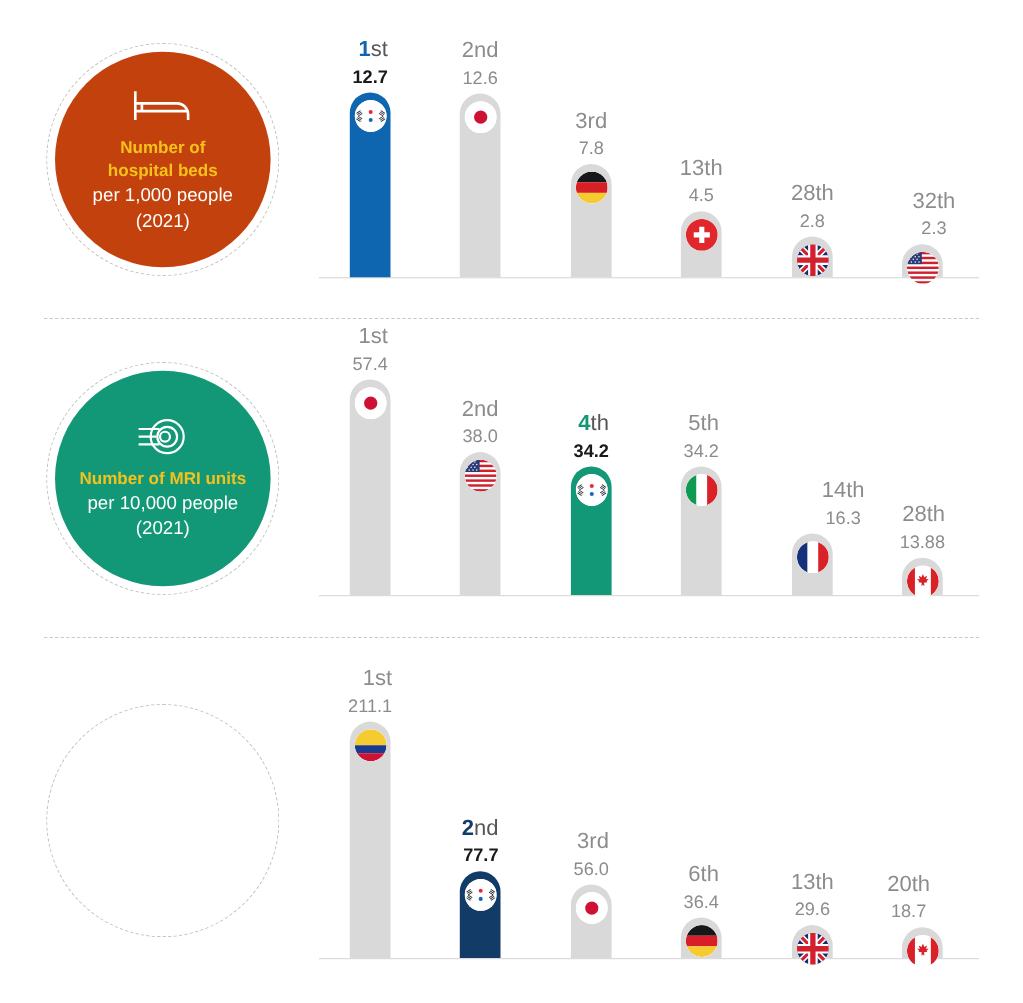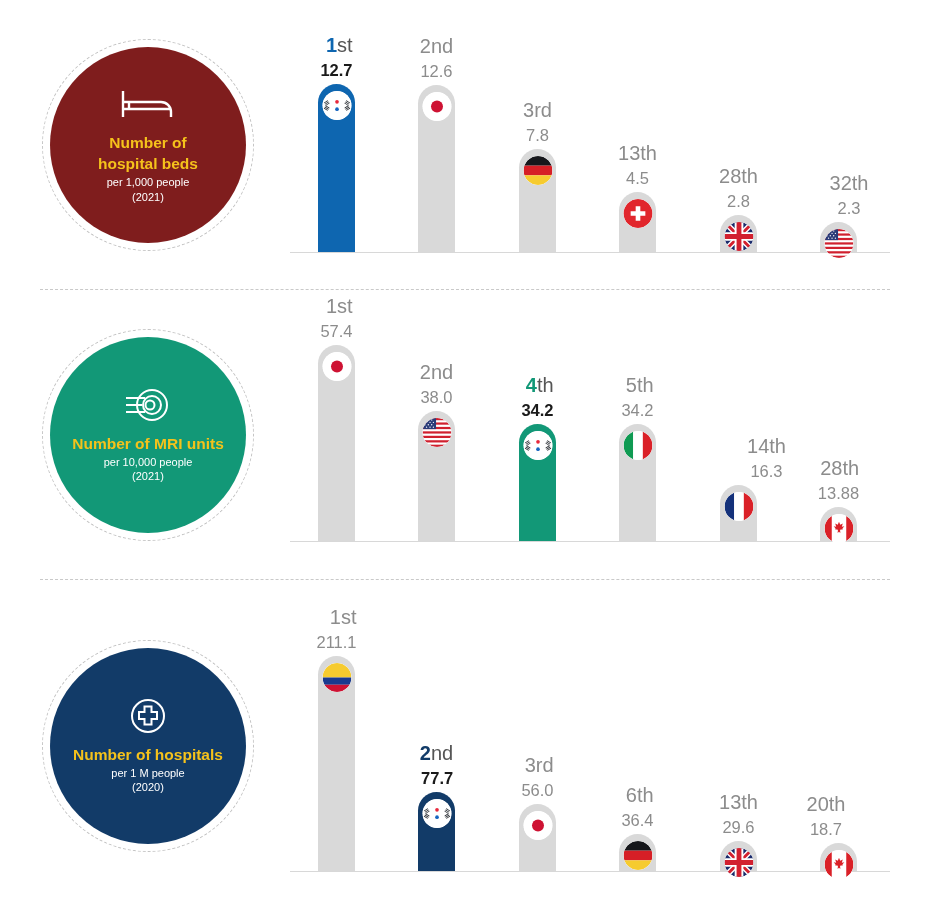--- a/index.html
+++ b/index.html
@@ -64,21 +64,21 @@
     justify-content: center;
   }
   .badge-title {
     font-size: 15.5px;
     font-weight: bold;
     color: #f5c21b;
     line-height: 1.35;
     max-width: 185px;
   }
   .badge-sub {
-    font-size: 11px;
+    font-size: 17px;
     line-height: 1.35;
     color: #ffffff;
   }
 
   
   .chart {
     position: absolute;
     left: 290px;
     width: 600px;
   }
@@ -138,21 +138,21 @@
   .bar-label.hl .rank { color: #555; }
 </style>
 </head>
 <body>
 
 <div class="page">
 
   <div class="section" id="section-0">
     <div class="badge-wrap">
       <div class="badge-ring"></div>
-      <div class="badge" style="background:#7f1d1d">
+      <div class="badge" style="background:#c2410c">
         <div class="badge-icon">
           <svg width="54" height="30" viewBox="0 0 54 30" fill="none" stroke="#fff" stroke-width="2.4">
             <path d="M2 2 V28"></path>
             <path d="M2 13 H40 a10 10 0 0 1 10 10 V28"></path>
             <path d="M2 20 H50"></path>
             <path d="M8 13 V20"></path>
           </svg>
         </div>
         <div class="badge-title">
           <div>Number of</div>
@@ -480,33 +480,20 @@
           <div class="rank"><span class="num">28</span><span>th</span></div>
           <div class="value">13.88</div>
         </div>
       </div>
     <div class="divider"></div>
   </div>
 
   <div class="section" id="section-2">
     <div class="badge-wrap">
       <div class="badge-ring"></div>
-      <div class="badge" style="background:#123B68">
-        <div class="badge-icon">
-          <svg width="38" height="38" viewBox="0 0 38 38" fill="none" stroke="#fff" stroke-width="2">
-            <circle cx="19" cy="19" r="16"></circle>
-            <path d="M15.5 9.5 h7 v5.5 h5.5 v7 h-5.5 v5.5 h-7 v-5.5 h-5.5 v-7 h5.5 z"></path>
-          </svg>
-        </div>
-        <div class="badge-title">
-          <div>Number of hospitals</div>
-        </div>
-        <div class="badge-sub">per 1 M people</div>
-        <div class="badge-sub">(2020)</div>
-      </div>
     </div>
     <div class="chart" id="chart-2">
         <div class="axis" style="top: 291px;"></div>
         <div class="bar" style="left: 28px; top: 76px; height: 215px;">
           <span class="flag">
             <svg viewBox="0 0 30 30">
               <defs>
                 <clipPath id="ccol">
                   <circle cx="15" cy="15" r="15"></circle>
                 </clipPath>

